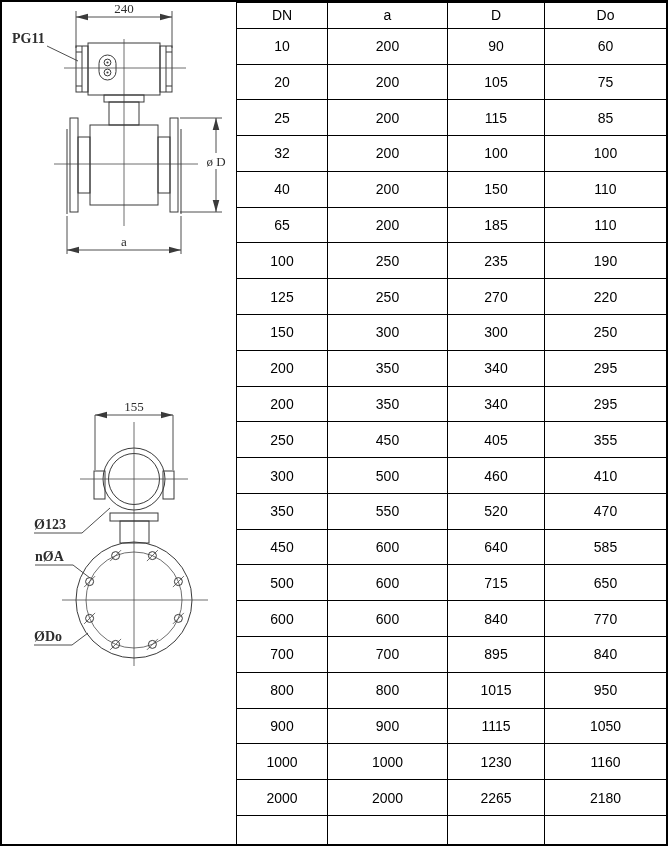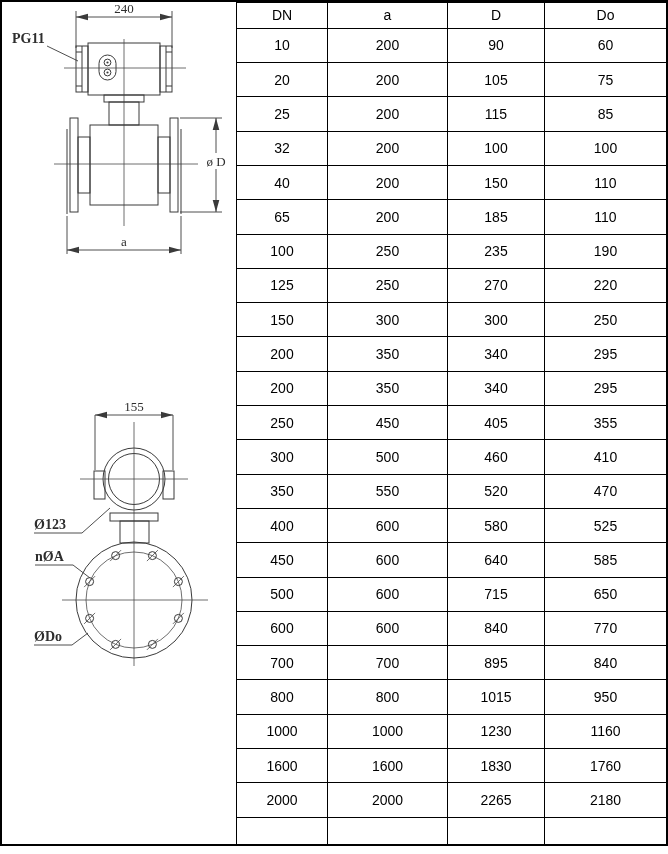--- a/index.html
+++ b/index.html
@@ -266,26 +266,20 @@
             <td>460</td>
             <td>410</td>
           </tr>
           <tr>
             <td>350</td>
             <td>550</td>
             <td>520</td>
             <td>470</td>
           </tr>
           <tr>
-            <td>400</td>
-            <td>600</td>
-            <td>580</td>
-            <td>525</td>
-          </tr>
-          <tr>
             <td>450</td>
             <td>600</td>
             <td>640</td>
             <td>585</td>
           </tr>
           <tr>
             <td>500</td>
             <td>600</td>
             <td>715</td>
             <td>650</td>
@@ -302,32 +296,32 @@
             <td>895</td>
             <td>840</td>
           </tr>
           <tr>
             <td>800</td>
             <td>800</td>
             <td>1015</td>
             <td>950</td>
           </tr>
           <tr>
+            <td>900</td>
+            <td>900</td>
+            <td>1115</td>
+            <td>1050</td>
+          </tr>
+          <tr>
             <td>1000</td>
             <td>1000</td>
             <td>1230</td>
             <td>1160</td>
           </tr>
           <tr>
-            <td>1600</td>
-            <td>1600</td>
-            <td>1830</td>
-            <td>1760</td>
-          </tr>
-          <tr>
             <td>2000</td>
             <td>2000</td>
             <td>2265</td>
             <td>2180</td>
           </tr>
           <tr>
             <td></td>
             <td></td>
             <td></td>
             <td></td>

